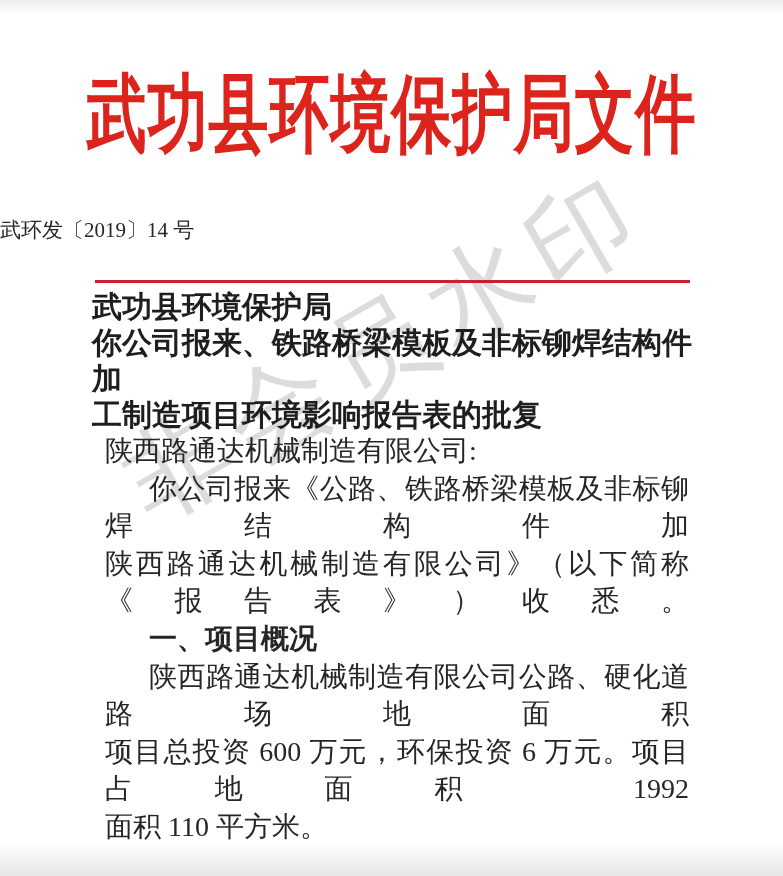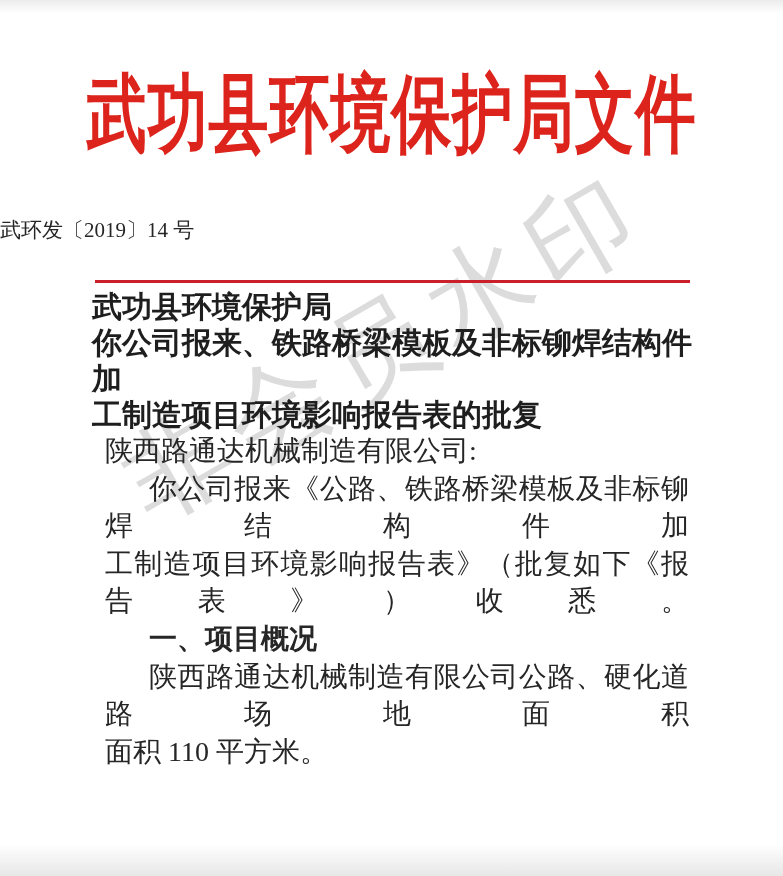--- a/index.html
+++ b/index.html
@@ -115,18 +115,19 @@
 
   <div class="title-block" id="title-block">
       <div class="title-line">武功县环境保护局</div>
       <div class="title-line">你公司报来、铁路桥梁模板及非标铆焊结构件加</div>
       <div class="title-line">工制造项目环境影响报告表的批复</div>
     </div>
 
   <div class="body-block" id="body-block">
       <div class="body-line">陕西路通达机械制造有限公司:</div>
       <div class="body-line fill indent">你公司报来《公路、铁路桥梁模板及非标铆焊结构件加</div>
-      <div class="body-line fill">工制造项目环境影响报告表》（批复如下《报告表》）收悉。</div>
+      <div class="body-line fill">陕西路通达机械制造有限公司》（以下简称《报告表》）收悉。</div>
       <div class="body-line bold indent">一、项目概况</div>
       <div class="body-line fill indent">陕西路通达机械制造有限公司公路、硬化道路场地面积</div>
+      <div class="body-line fill">项目总投资 600 万元，环保投资 6 万元。项目占地面积 1992</div>
       <div class="body-line">面积 110 平方米。</div>
     </div>
 </div>
 
 </body></html>

